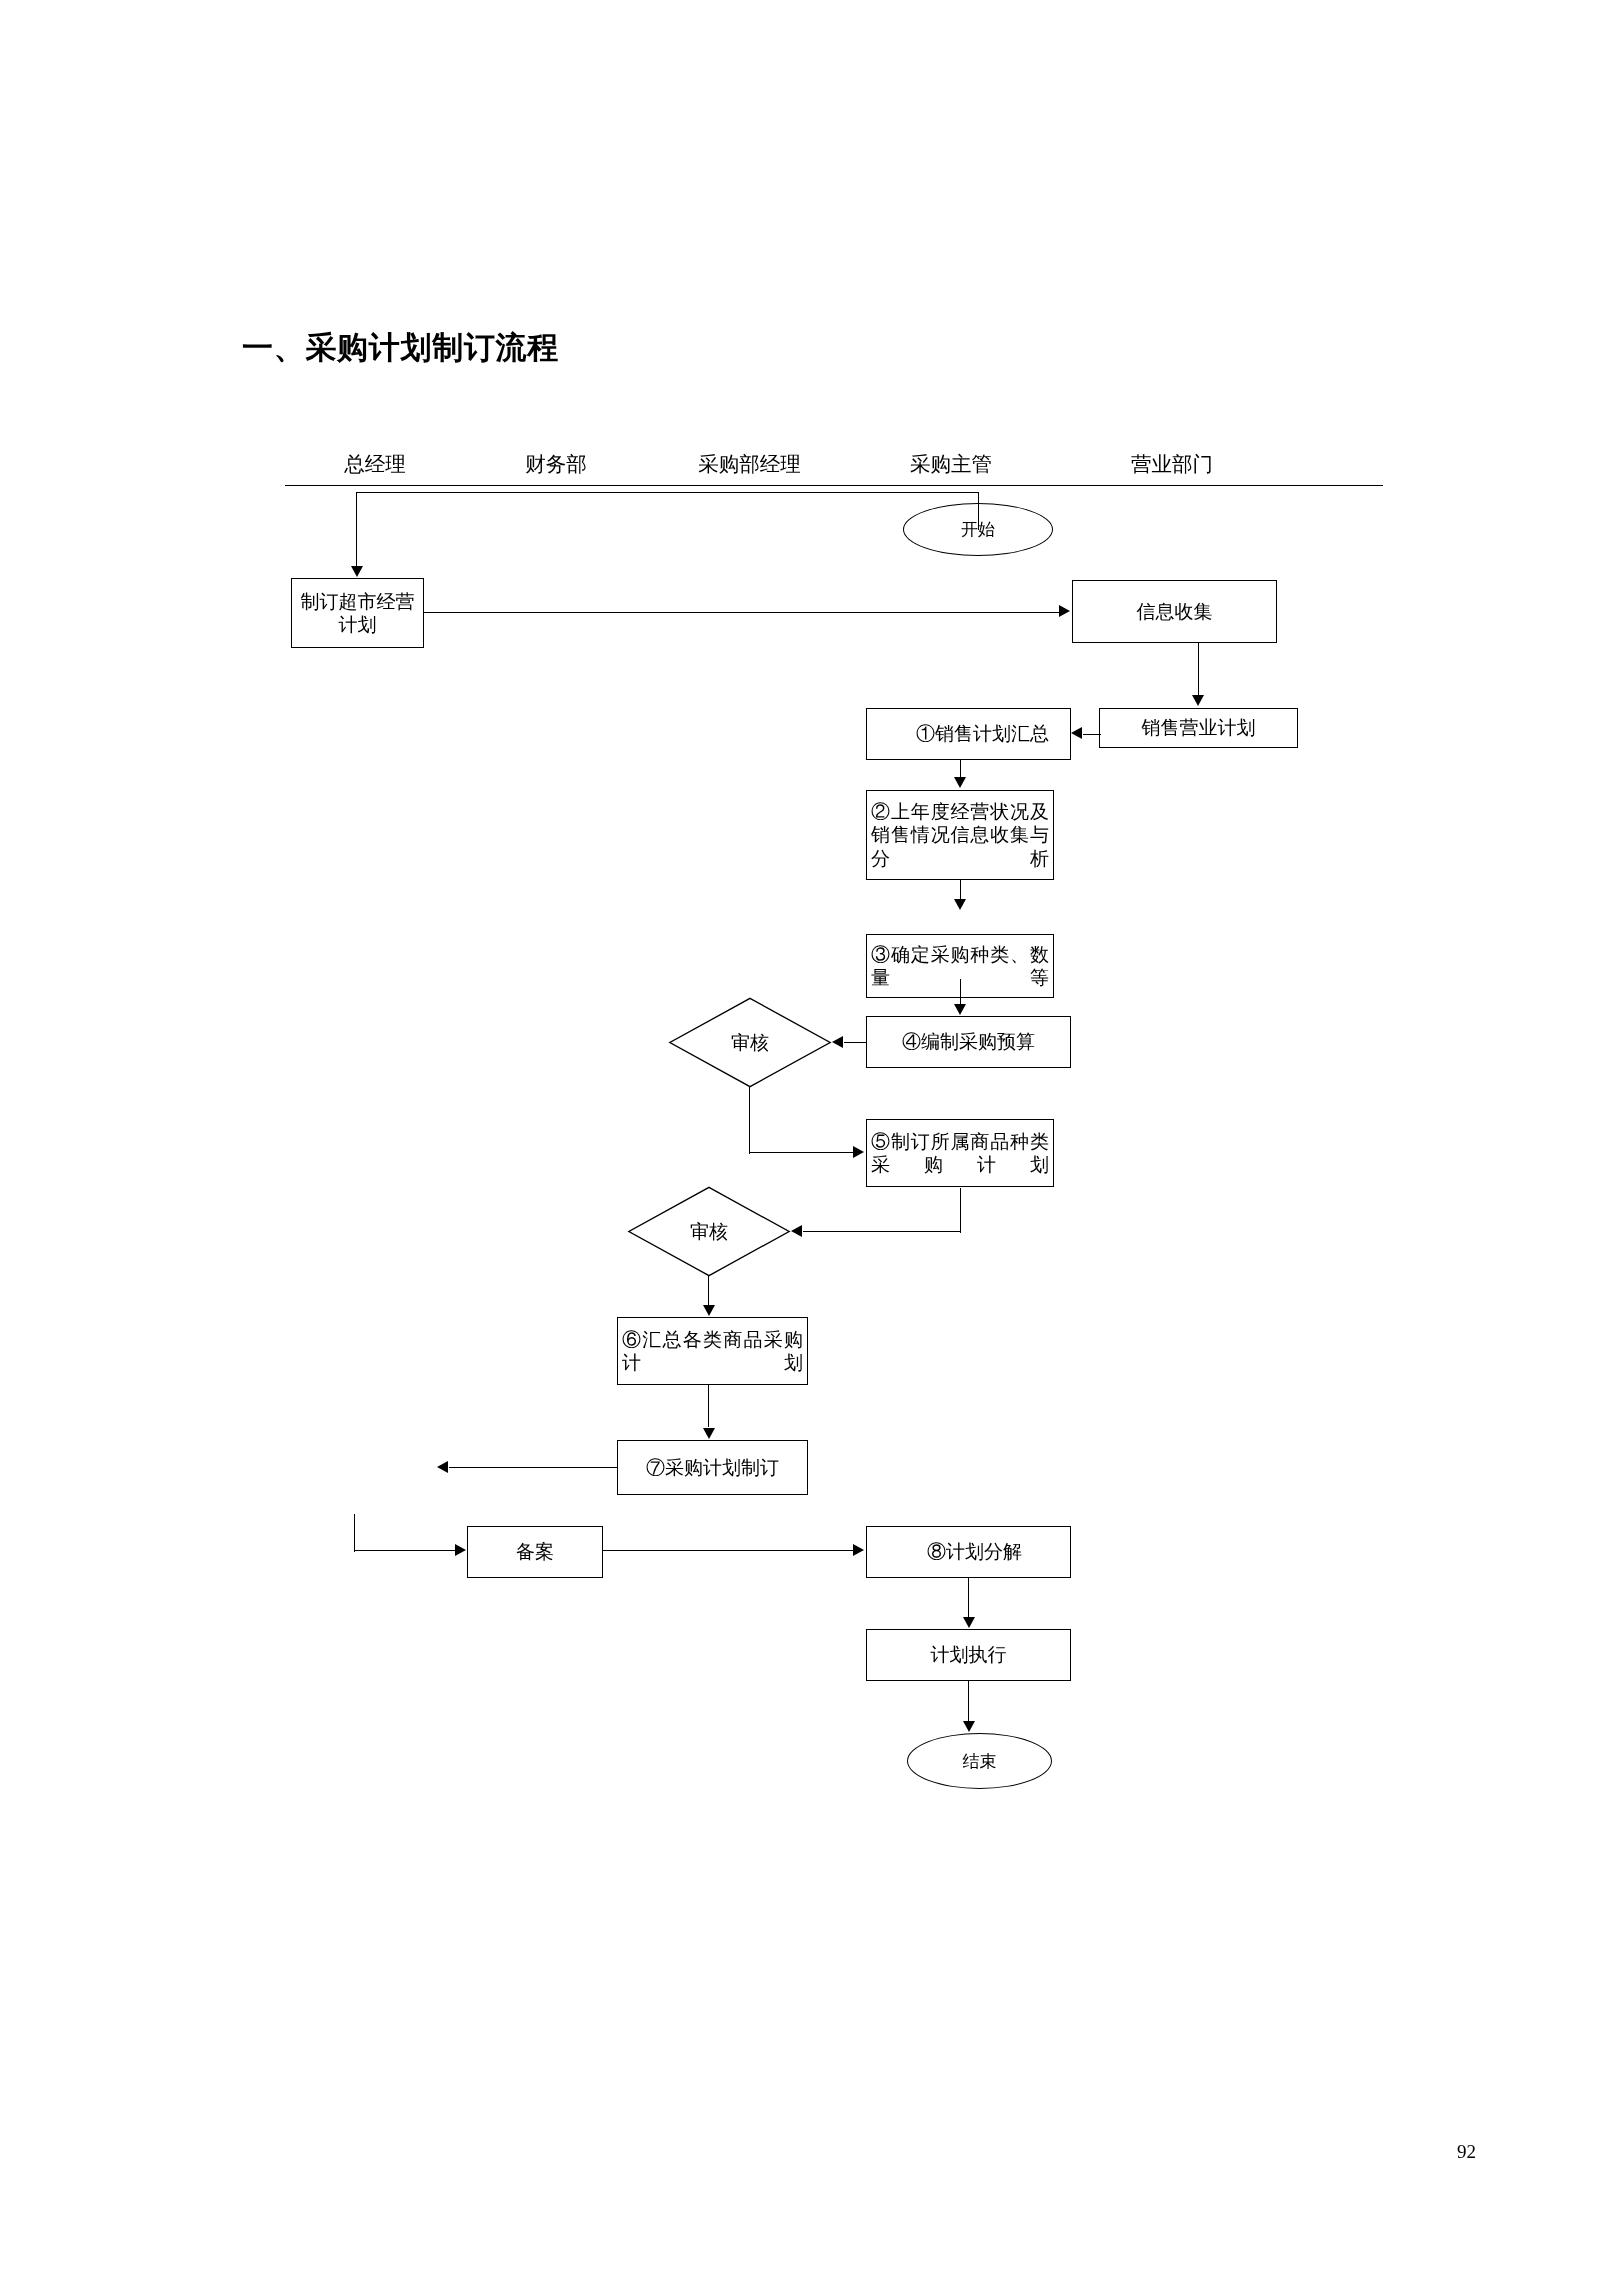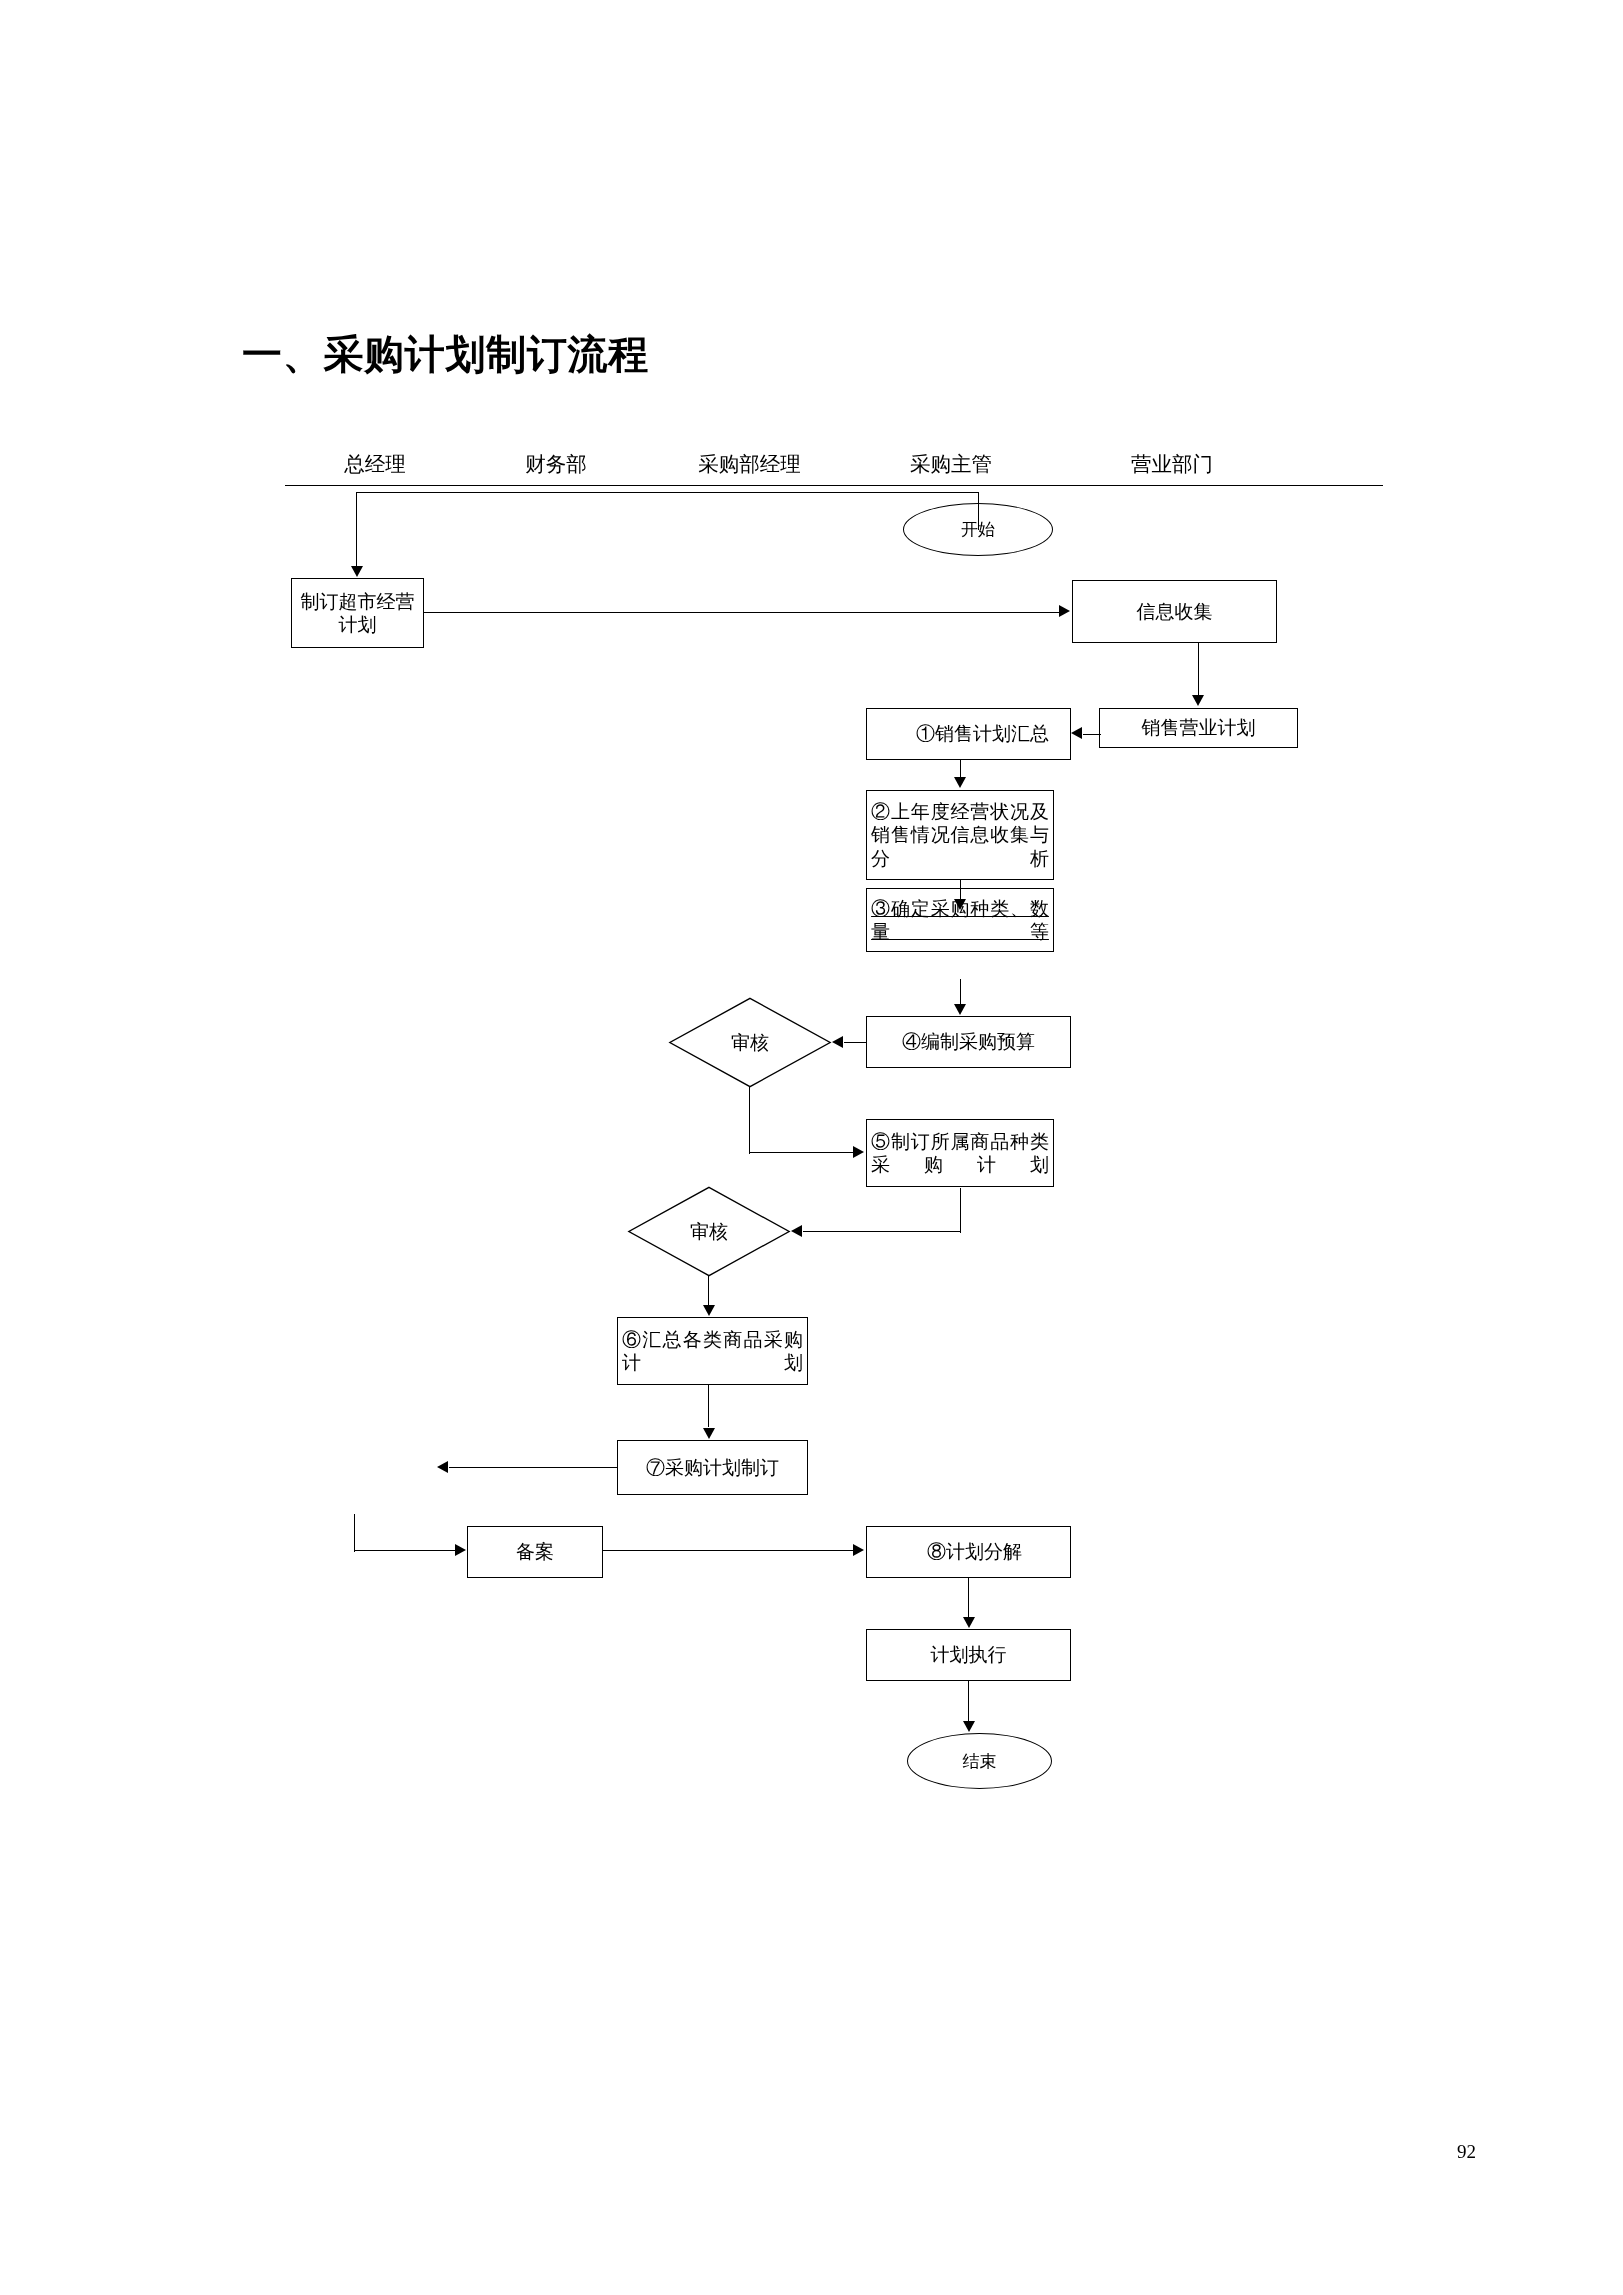--- a/index.html
+++ b/index.html
@@ -25,21 +25,21 @@
     width: 1623px;
     text-align: center;
     font-size: 37px;
     font-weight: bold;
     letter-spacing: 1.4px;
   }
   .section-title {
     position: absolute;
     top: 327px;
     left: 242px;
-    font-size: 40px;
+    font-size: 31px;
     font-weight: bold;
     letter-spacing: 0.7px;
   }
   .page-number {
     position: absolute;
     top: 2141px;
     right: 147px;
     font-size: 19px;
   }
 
@@ -164,21 +164,21 @@
     </div>
 
     <div class="node" style="top:130px; left:813px; width:205px; height:63px;">信息收集</div>
 
     <div class="node" style="top:258px; left:607px; width:205px; height:52px;padding-left:32px;">①销售计划汇总</div>
 
     <div class="node" style="top:258px; left:840px; width:199px; height:40px;">销售营业计划</div>
 
     <div class="node justify" style="top:340px; left:607px; width:188px; height:90px;">②上年度经营状况及销售情况信息收集与分析</div>
 
-    <div class="node justify" style="top:438px; left:607px; width:188px; height:64px;text-decoration:underline;">③确定采购种类、数量等</div>
+    <div class="node justify" style="top:484px; left:607px; width:188px; height:64px;">③确定采购种类、数量等</div>
 
     <div class="node" style="top:566px; left:607px; width:205px; height:52px;">④编制采购预算</div>
 
     <div class="diamond-wrap" style="top:547px; left:409px; width:164px; height:91px;">
       <svg width="164" height="91" viewBox="0 0 240 134">
         <polygon points="120,2 238,67 120,132 2,67" fill="#ffffff" stroke="#000000" stroke-width="2"></polygon>
       </svg>
       <div class="diamond-label">审核</div>
     </div>
 

